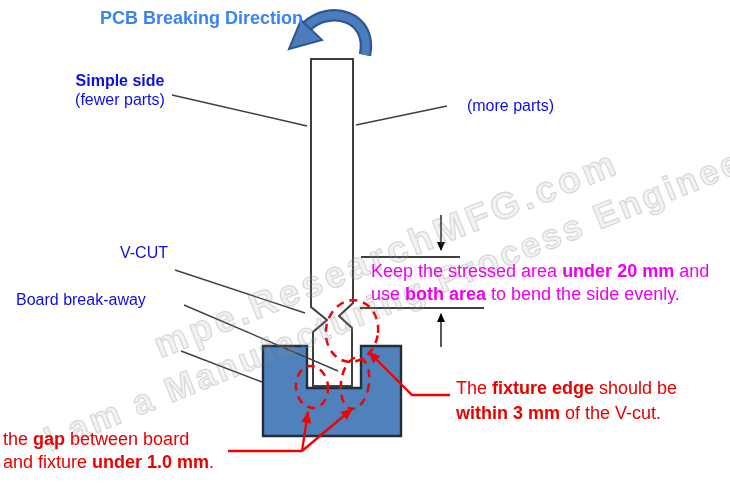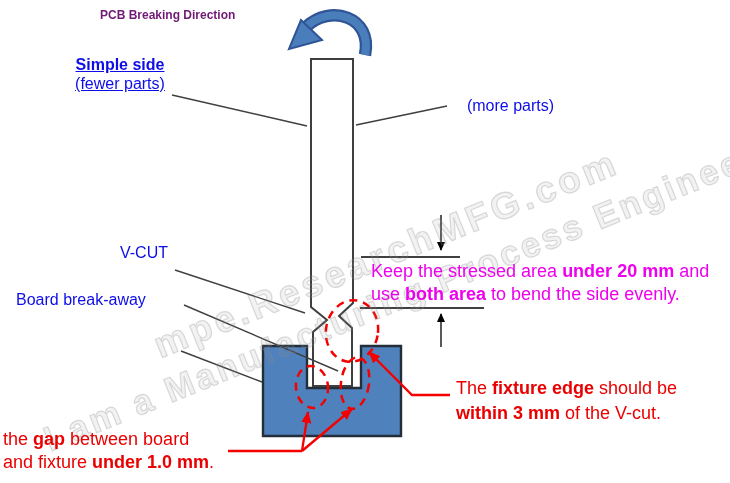--- a/index.html
+++ b/index.html
@@ -2,23 +2,23 @@
 <html><head>
 <meta charset="utf-8">
 <style>
   html,body{margin:0;padding:0;background:#ffffff;}
   .stage{
     position:relative;width:730px;height:483px;background:#ffffff;overflow:hidden;
     font-family:"Liberation Sans",sans-serif;
   }
   .stage svg{position:absolute;left:0;top:0;}
   .lbl{position:absolute;white-space:nowrap;line-height:1.18;}
-  .title{left:100px;top:8px;font-size:12px;font-weight:bold;color:#701a75;}
+  .title{left:100px;top:8px;font-size:18px;font-weight:bold;color:#3b82f6;}
   .blue{color:#0D0DE8;font-size:16px;}
-  .simple{left:55px;top:56px;width:130px;text-align:center;text-decoration:underline;}
+  .simple{left:55px;top:72px;width:130px;text-align:center;}
   .complex{left:443px;top:78px;width:135px;text-align:center;}
   .vcut{left:120px;top:244px;}
   .breakaway{left:16px;top:291px;}
   .fixlabel{left:45px;top:333px;width:165px;text-align:center;line-height:24px;}
   .note{position:absolute;white-space:nowrap;font-size:18px;}
   .magenta{left:371px;top:260px;color:#EE00EE;line-height:23px;}
   .rednote{color:#EA0000;}
   .gapnote{left:3px;top:428px;line-height:23px;}
   .edgenote{left:456px;top:376px;line-height:25px;}
   .wm{

